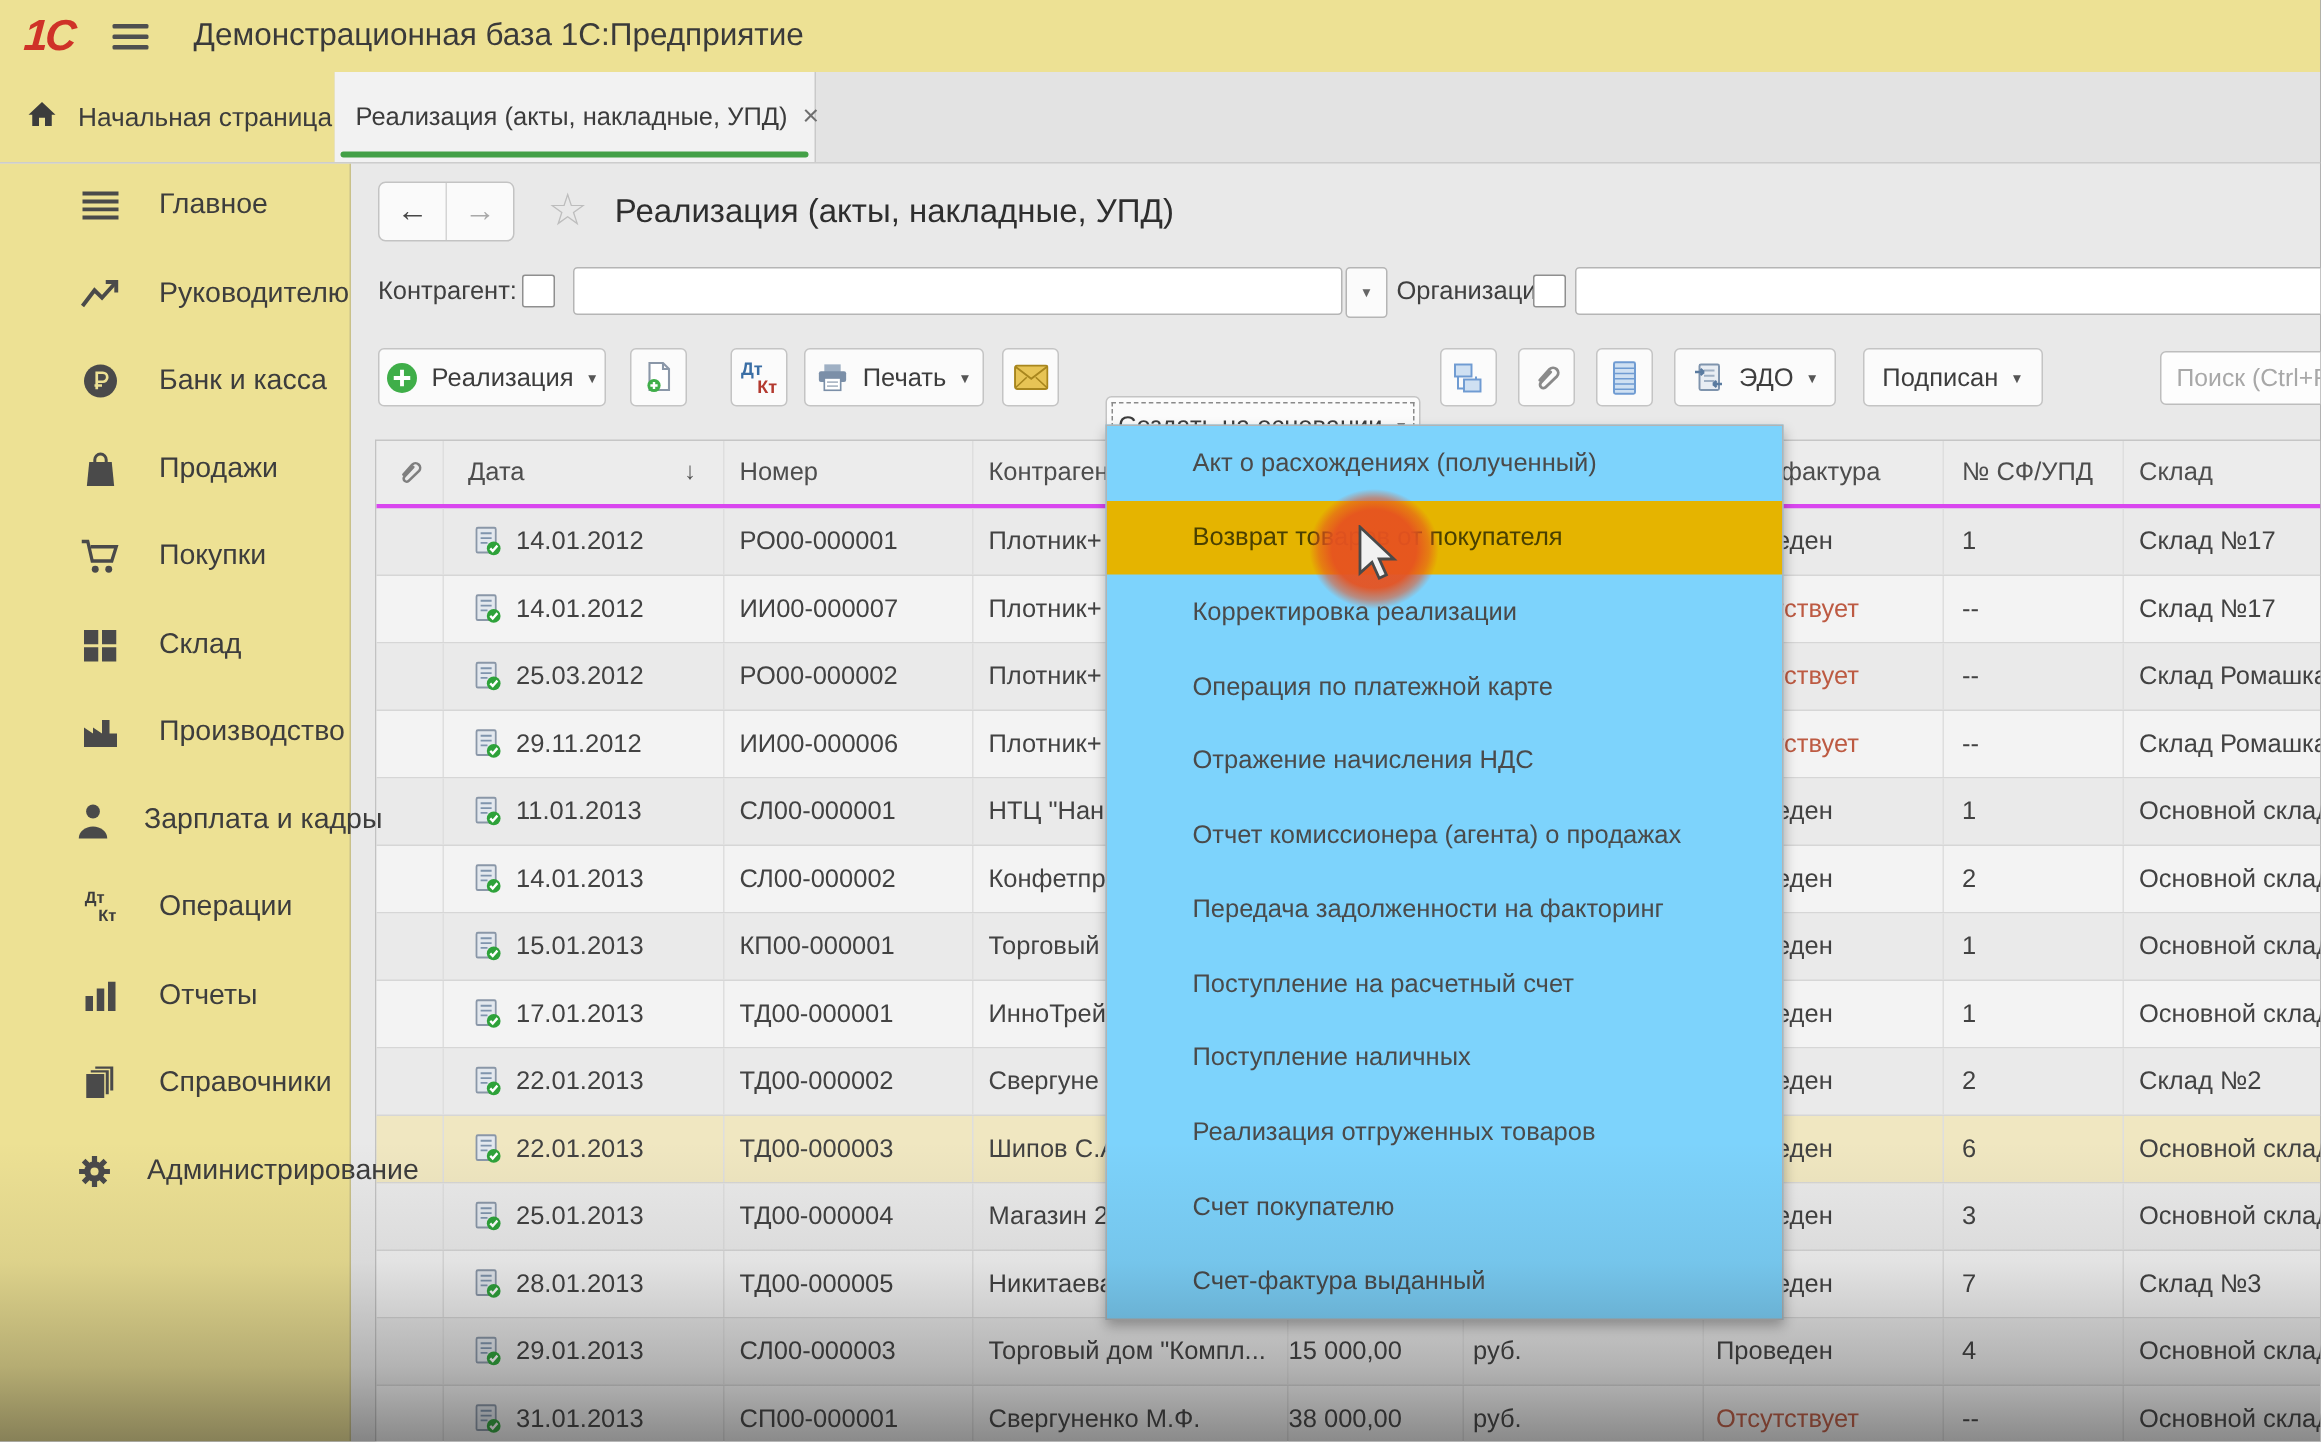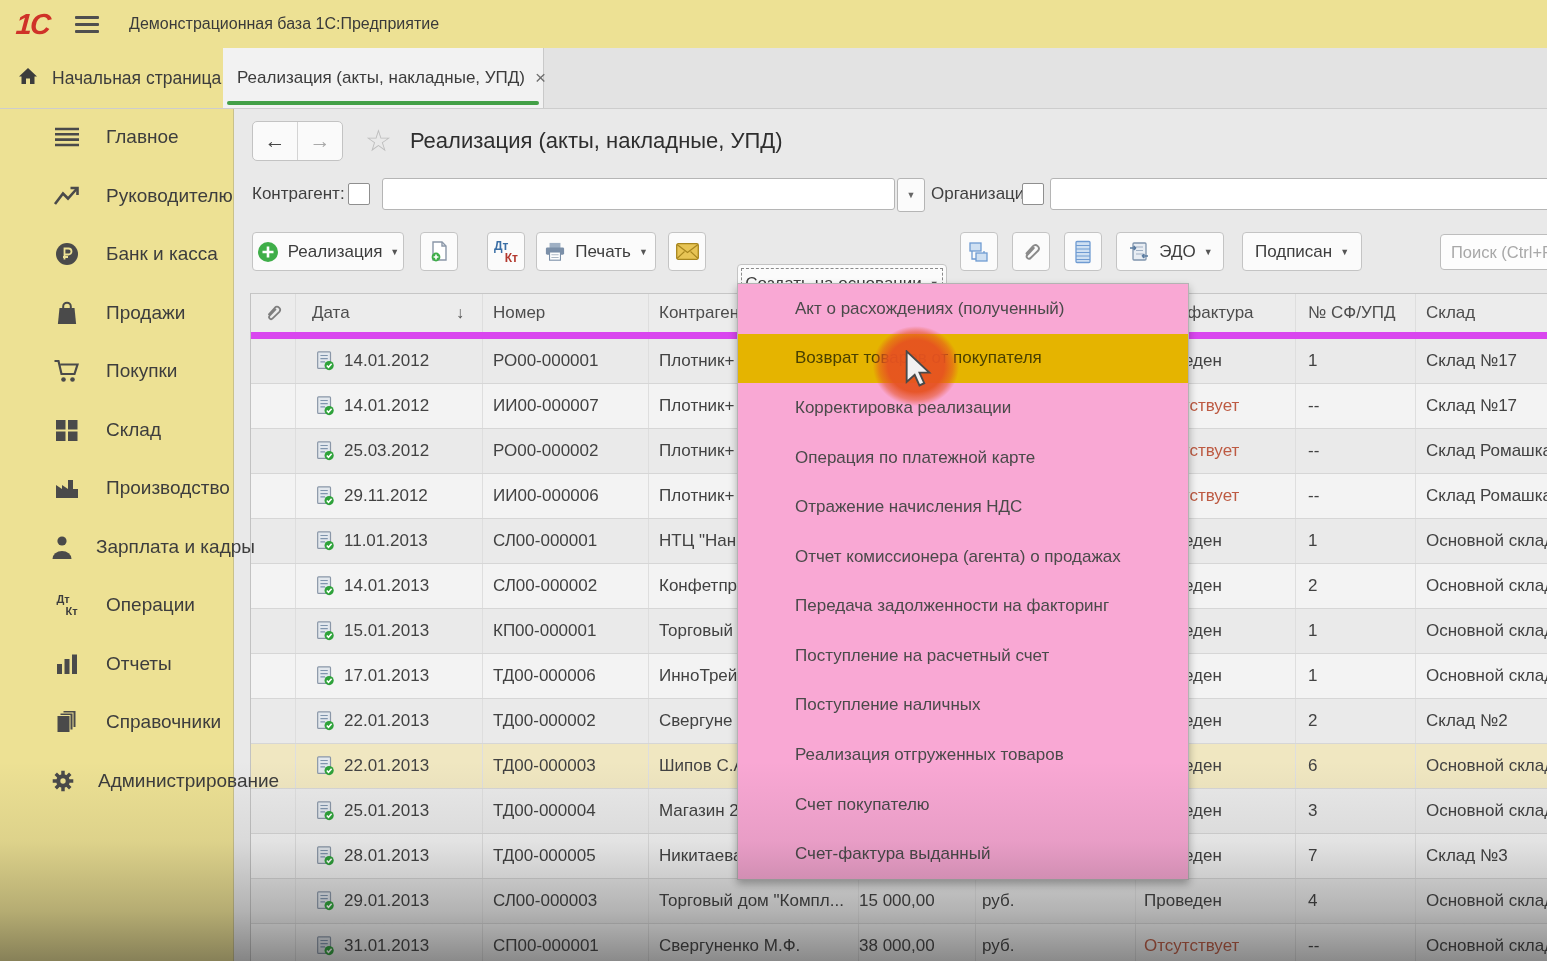--- a/index.html
+++ b/index.html
@@ -5,21 +5,21 @@
   html,body{margin:0;padding:0;background:#777;}
   .app{position:relative;width:1547px;height:961px;overflow:hidden;background:#e9e9e9;
        font-family:"Liberation Sans",sans-serif;color:#3f3f3f;}
   
   .topbar{position:absolute;left:0;top:0;width:100%;height:48px;background:#EDE194;
           display:flex;align-items:center;z-index:5;}
   .logo1c{font-weight:800;font-style:italic;font-size:29px;color:#cf3228;margin-left:16px;
           letter-spacing:-2px;transform:skewX(-4deg);line-height:1;}
   .burger{margin-left:26px;display:flex;flex-direction:column;gap:4px;cursor:pointer;}
   .burger i{display:block;width:24px;height:3px;background:#4f4f4f;border-radius:1px;}
-  .apptitle{margin-left:30px;font-size:16px;color:#3a3a3a;}
+  .apptitle{margin-left:30px;font-size:21px;color:#3a3a3a;}
   
   .tabbar{position:absolute;left:0;top:48px;width:100%;height:60px;background:#e3e3e3;
           border-bottom:1px solid #cdcdcd;z-index:5;}
   .tab-home{position:absolute;left:0;top:0;width:223px;height:100%;background:#EDE194;
             display:flex;align-items:center;border-right:1px solid #cfc684;}
   .tab-home .hicon{margin-left:16px;}
   .tab-home .tlabel{margin-left:12px;font-size:17.5px;color:#3c3c3c;}
   .tab-active{position:absolute;left:223px;top:0;width:320px;height:100%;background:#f2f2f2;
               display:flex;align-items:center;border-right:1px solid #c9c9c9;}
   .tab-active .tlabel{margin-left:14px;font-size:17px;color:#3c3c3c;white-space:nowrap;}
@@ -65,21 +65,21 @@
   .tbtn svg{display:block;}
   .focus-dashed{outline:1px dashed #8a8a8a;outline-offset:-5px;margin-top:32px;}
   .searchbox{position:absolute;top:2px;height:36px;background:#fdfdfd;border:1px solid #bdbdbd;border-radius:4px;
              box-sizing:border-box;font-size:16.5px;padding:0 10px;color:#444;
              font-family:"Liberation Sans",sans-serif;}
   .searchbox::placeholder{color:#a8a8a8;}
   
   .table{position:absolute;left:16px;top:185px;right:0;border-left:1px solid #c2c2c2;border-top:1px solid #c6c6c6;}
   .trow,.thead{display:grid;grid-template-columns:45px 187px 166px 210px 117px 160px 160px 120px 1fr;
         height:45px;box-sizing:border-box;align-items:center;border-bottom:1px solid #d6d6d6;}
-  .thead{background:#ececec;color:#4d4d4d;border-bottom:7px solid #d946ef;}
+  .thead{background:#ececec;color:#4d4d4d;border-bottom:3px solid #d946ef;}
   .trow:nth-child(odd){background:#eaeaea;}
   .trow:nth-child(even){background:#f3f3f3;}
   .trow.selected{background:#f0e7c1;}
   .trow{cursor:pointer;font-size:17px;color:#424242;}
   .thead span{font-size:17px;}
   .h-date{padding-left:16px;position:relative;}
   .h-date .sort{position:absolute;right:18px;top:50%;transform:translateY(-50%);font-size:16px;color:#555;}
   .h-attach{display:flex;justify-content:center;}
   .c-date{display:flex;align-items:center;}
   .c-date svg{margin-left:18px;}
@@ -87,21 +87,21 @@
   .c-num,.h-num{padding-left:10px;}
   .c-contr,.h-contr{padding-left:10px;white-space:nowrap;overflow:hidden;}
   .c-sum{text-align:right;padding-right:8px;white-space:nowrap;}
   .c-cur{padding-left:6px;}
   .c-invoice,.h-invoice{padding-left:8px;white-space:nowrap;overflow:hidden;}
   .c-invoice.red{color:#bd5a42;}
   .c-sf,.h-sf{padding-left:12px;white-space:nowrap;}
   .c-skl,.h-skl{padding-left:10px;white-space:nowrap;}
   .cellline{border-right:1px solid #dedede;height:100%;display:flex;align-items:center;box-sizing:border-box;}
   
-  .ctxmenu{position:absolute;left:737px;top:283px;width:450px;height:595px;background:#f9a8d4;
+  .ctxmenu{position:absolute;left:737px;top:283px;width:450px;height:595px;background:#7dd3fc;
            border:1px solid #b3b3b3;box-shadow:0 4px 8px rgba(0,0,0,.3);z-index:40;
            display:grid;grid-template-rows:repeat(12,1fr);}
   .menu-item{display:flex;align-items:center;padding-left:57px;font-size:17px;color:#4a4a4a;
              cursor:pointer;white-space:nowrap;}
   .menu-item.highlighted{background:#E5B400;color:#4a4000;}
   
   .click-halo{position:absolute;left:862px;top:316px;width:108px;height:100px;z-index:50;pointer-events:none;
      background:radial-gradient(closest-side,rgba(230,82,32,.95) 0 52%,rgba(230,82,32,.55) 68%,rgba(230,82,32,0) 80%);
      border-radius:50%;}
   .cursor{position:absolute;left:903px;top:350px;z-index:51;pointer-events:none;}
@@ -530,21 +530,21 @@
             <span class="cellline"></span>
             <span class="c-date cellline">
               <svg width="22" height="22" viewBox="0 0 24 24">
                 <rect x="4" y="2" width="14" height="18" rx="1" fill="#e3e8ee" stroke="#8a97a8" stroke-width="1.3"></rect>
                 <path d="M7 6 h8 M7 9.5 h8 M7 13 h5" stroke="#7f94ad" stroke-width="1.3"></path>
                 <circle cx="16.5" cy="17" r="5" fill="#2ea23a"></circle>
                 <path d="M14 17 l1.8 1.9 L19.2 15" fill="none" stroke="#fff" stroke-width="1.7"></path>
               </svg>
               <span class="dtx">17.01.2013</span>
             </span>
-            <span class="c-num cellline">ТД00-000006</span>
+            <span class="c-num cellline">ТД00-000001</span>
             <span class="c-contr cellline">ИнноТрей</span>
             <span class="c-sum cellline"></span>
             <span class="c-cur cellline"></span>
             <span class="c-invoice cellline">Проведен</span>
             <span class="c-sf cellline">1</span>
             <span class="c-skl">Основной склад</span>
           </div>
 
           <div class="trow">
             <span class="cellline"></span>

